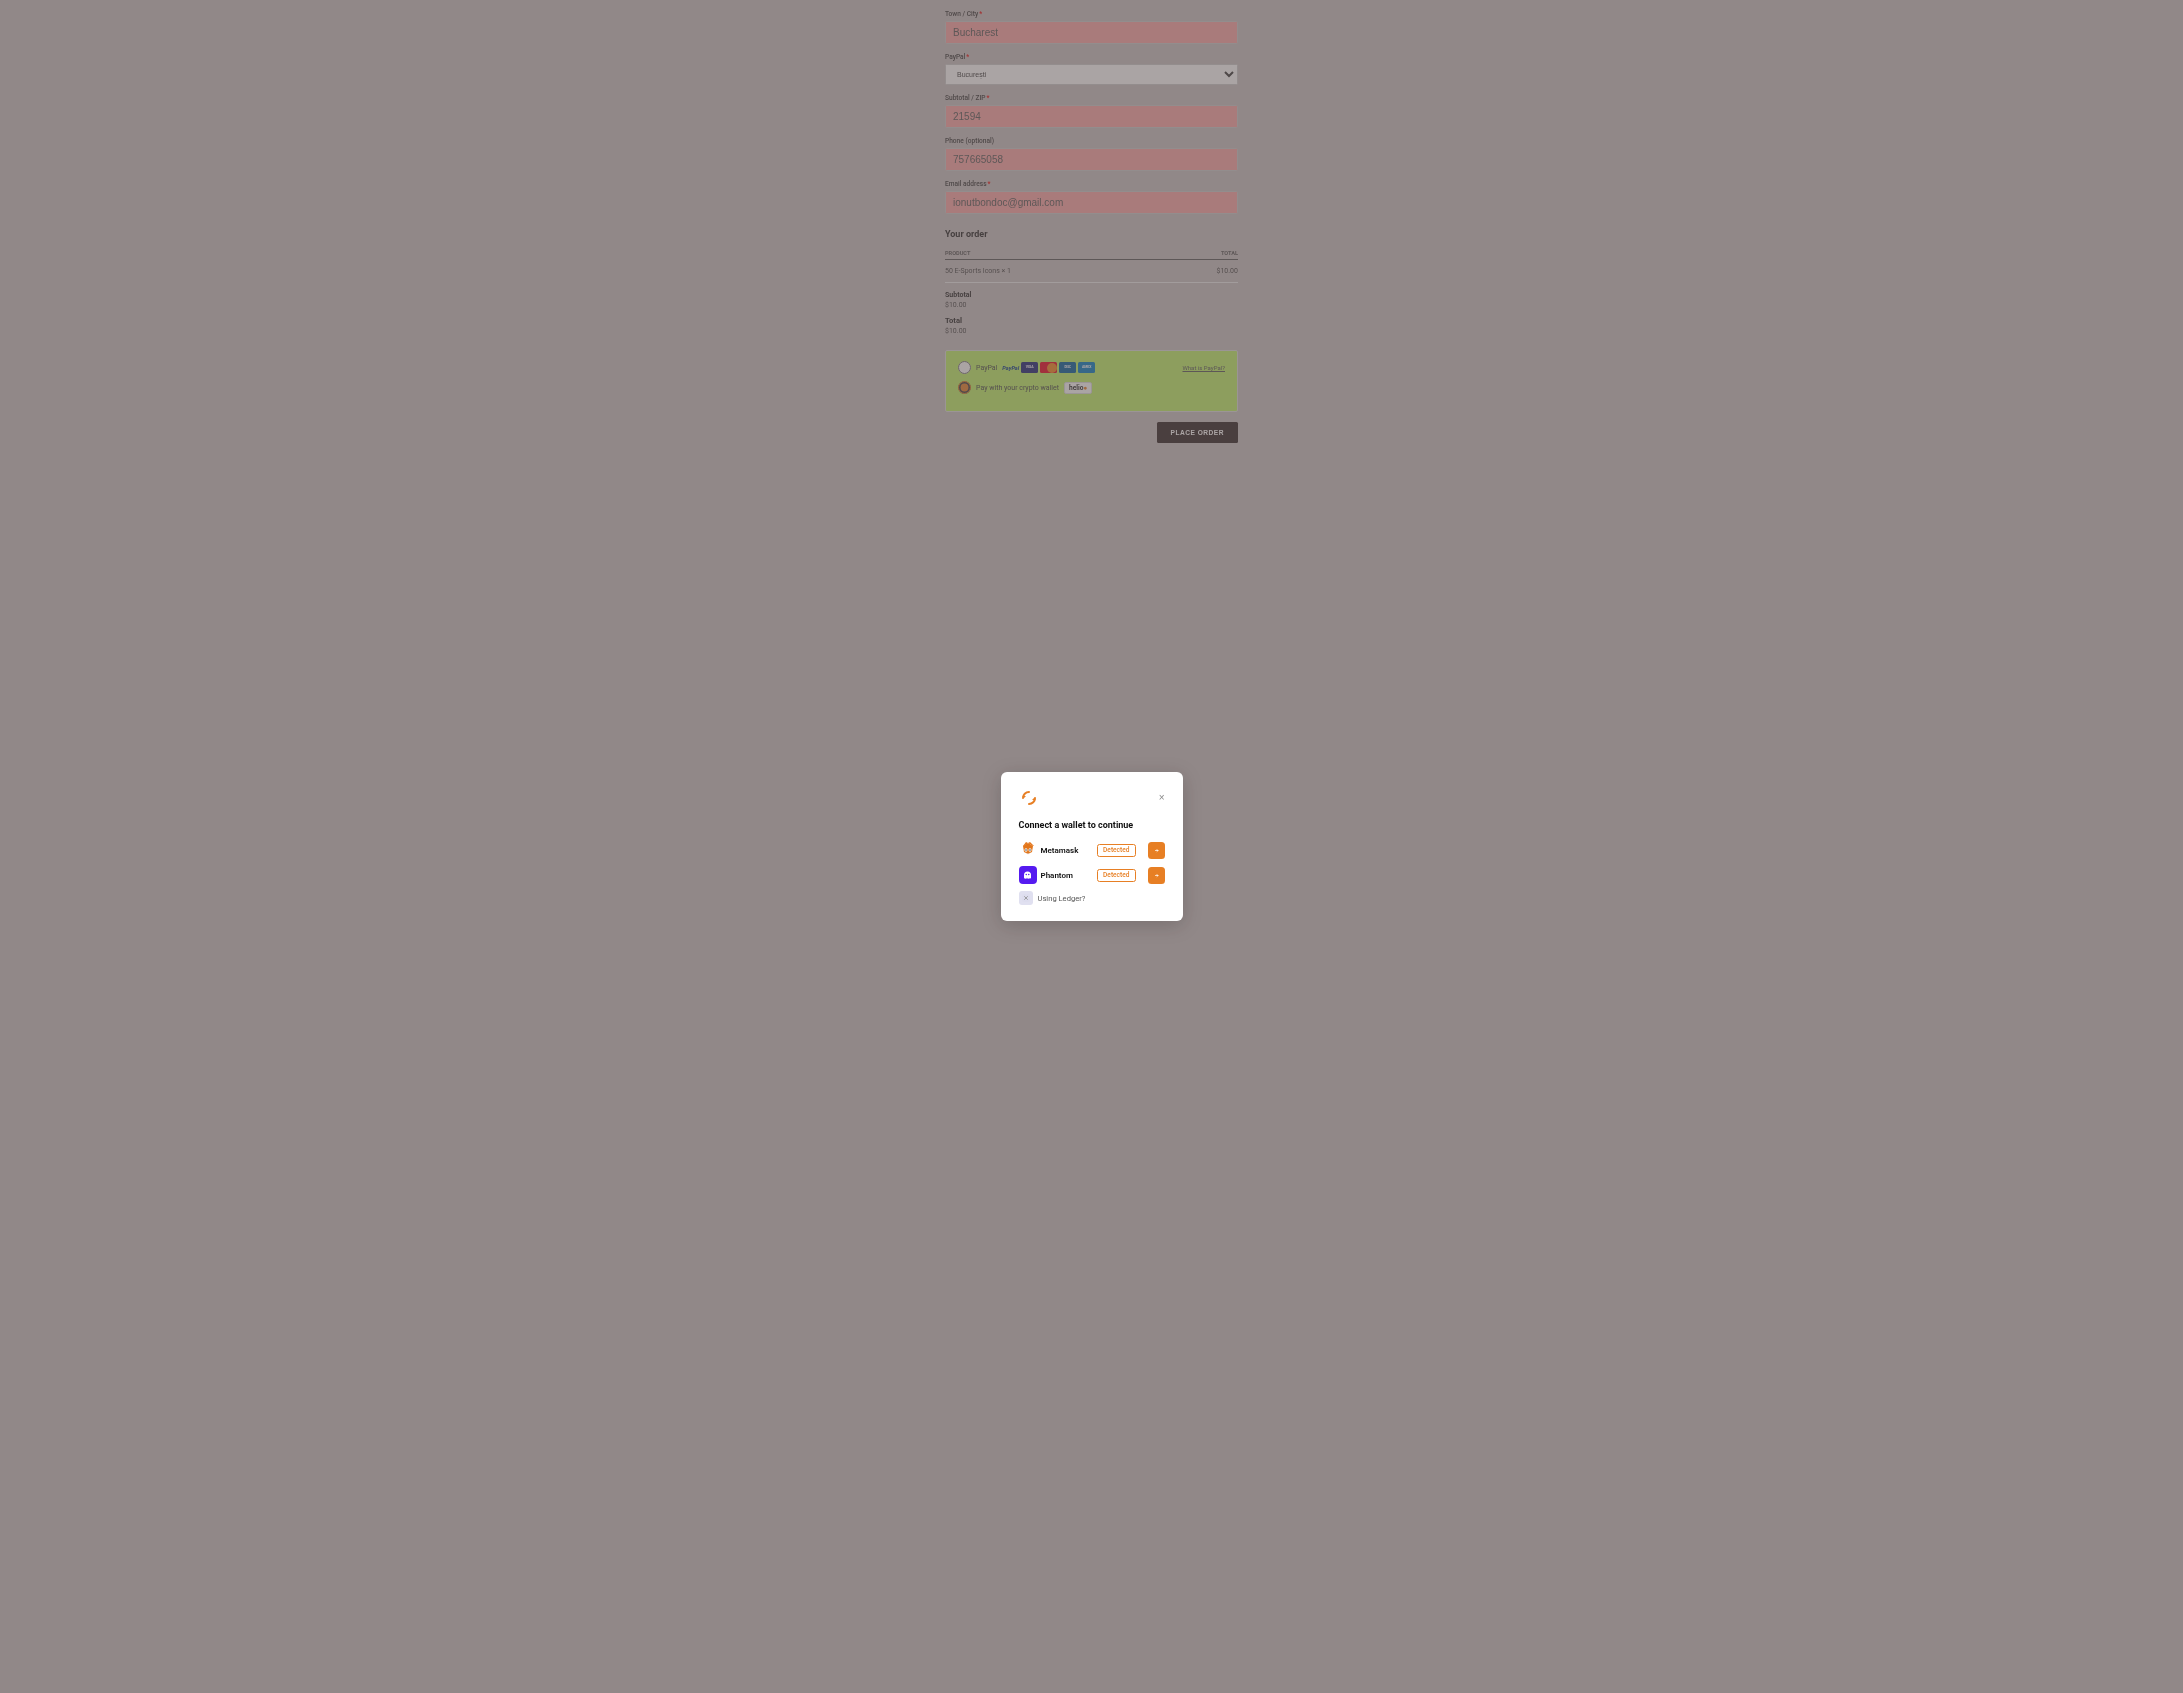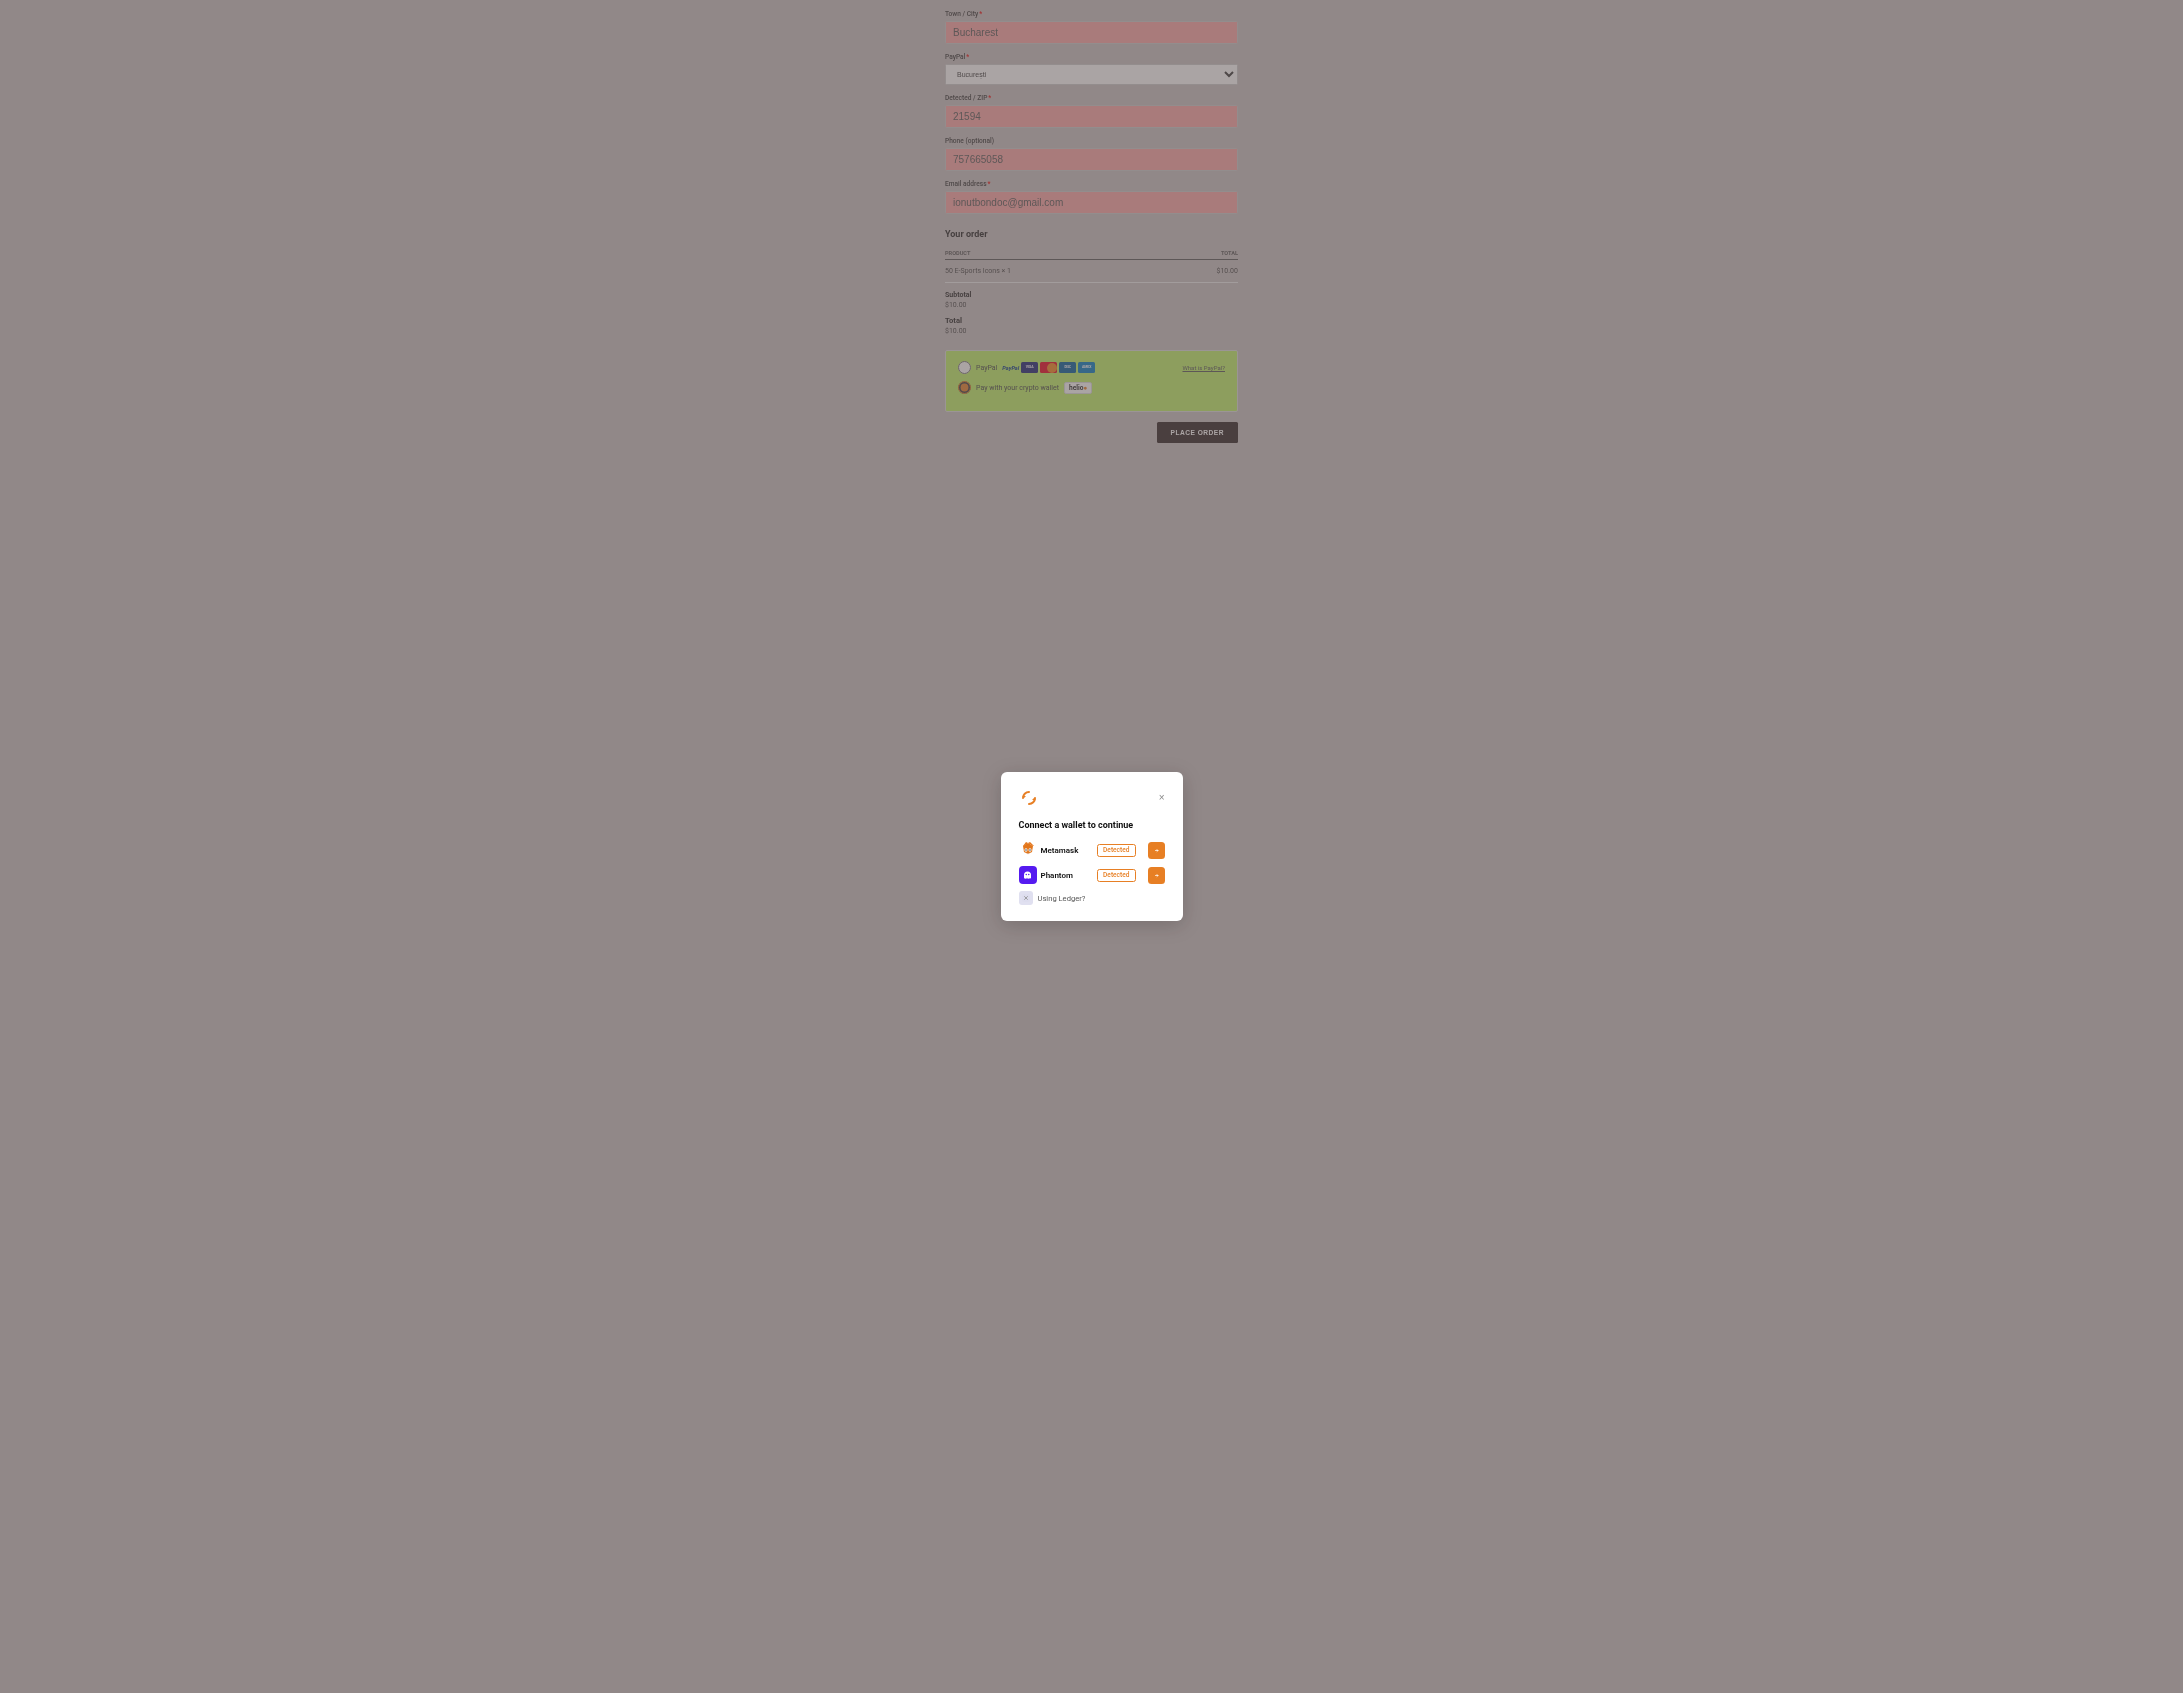--- a/index.html
+++ b/index.html
@@ -372,21 +372,21 @@
       <label class="form-label">
         <span>PayPal</span><span class="required-star">*</span>
       </label>
       <select class="form-select">
         <option>București</option>
       </select>
     </div>
 
     <div class="form-group">
       <label class="form-label">
-        <span>Detected / ZIP</span><span class="required-star">*</span>
+        <span>Subtotal / ZIP</span><span class="required-star">*</span>
       </label>
       <input class="form-input" type="text" value="21594" style="">
     </div>
 
     <div class="form-group">
       <label class="form-label">
         <span>Phone (optional)</span>
       </label>
       <input class="form-input" type="text" value="757665058" style="">
     </div>

